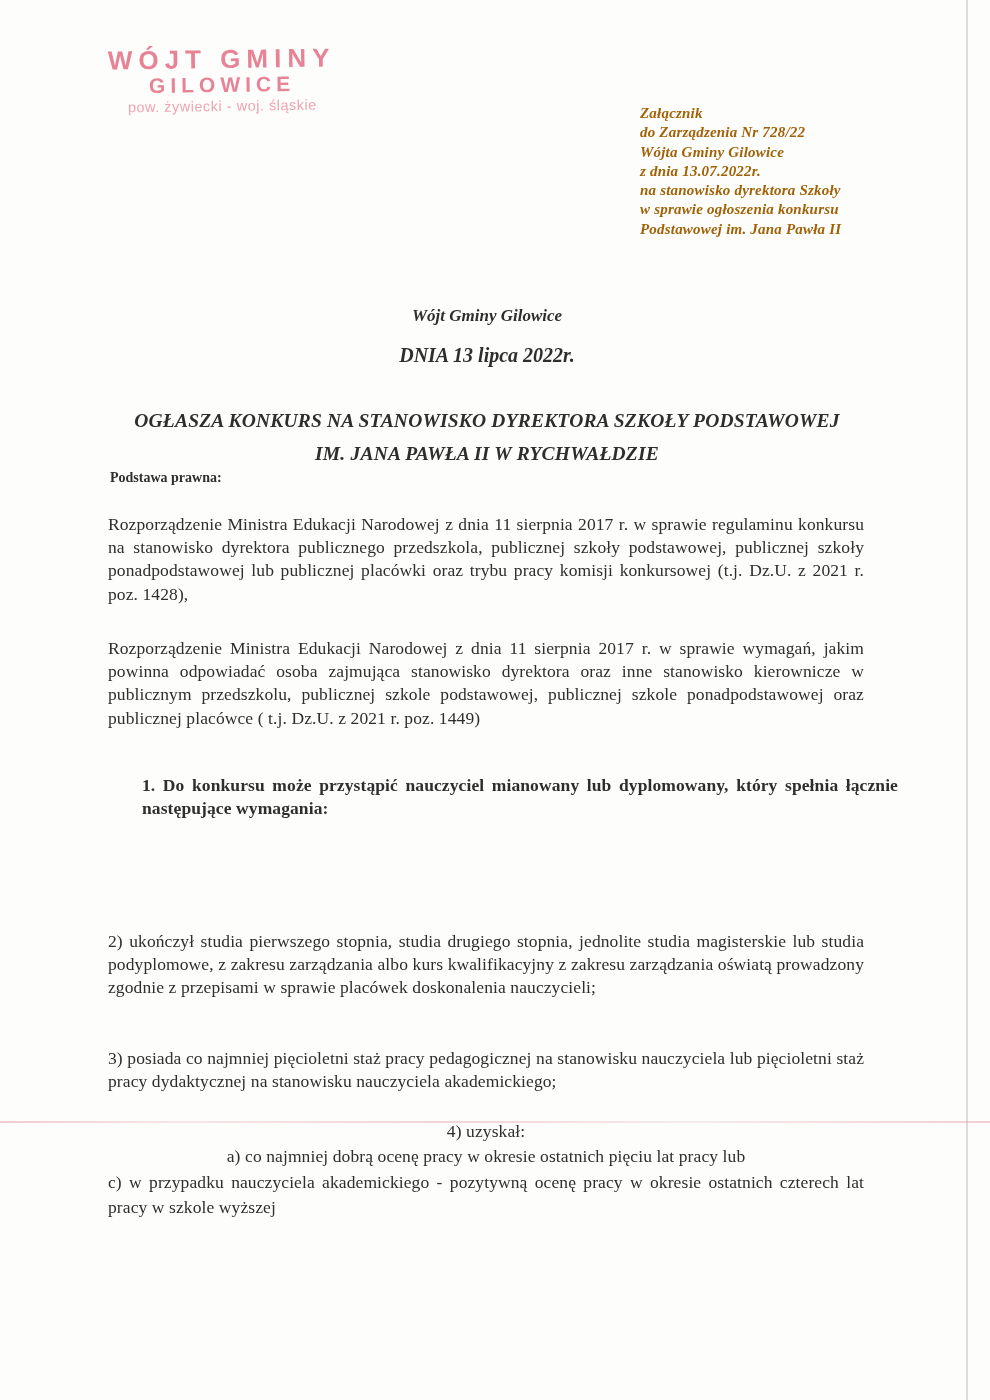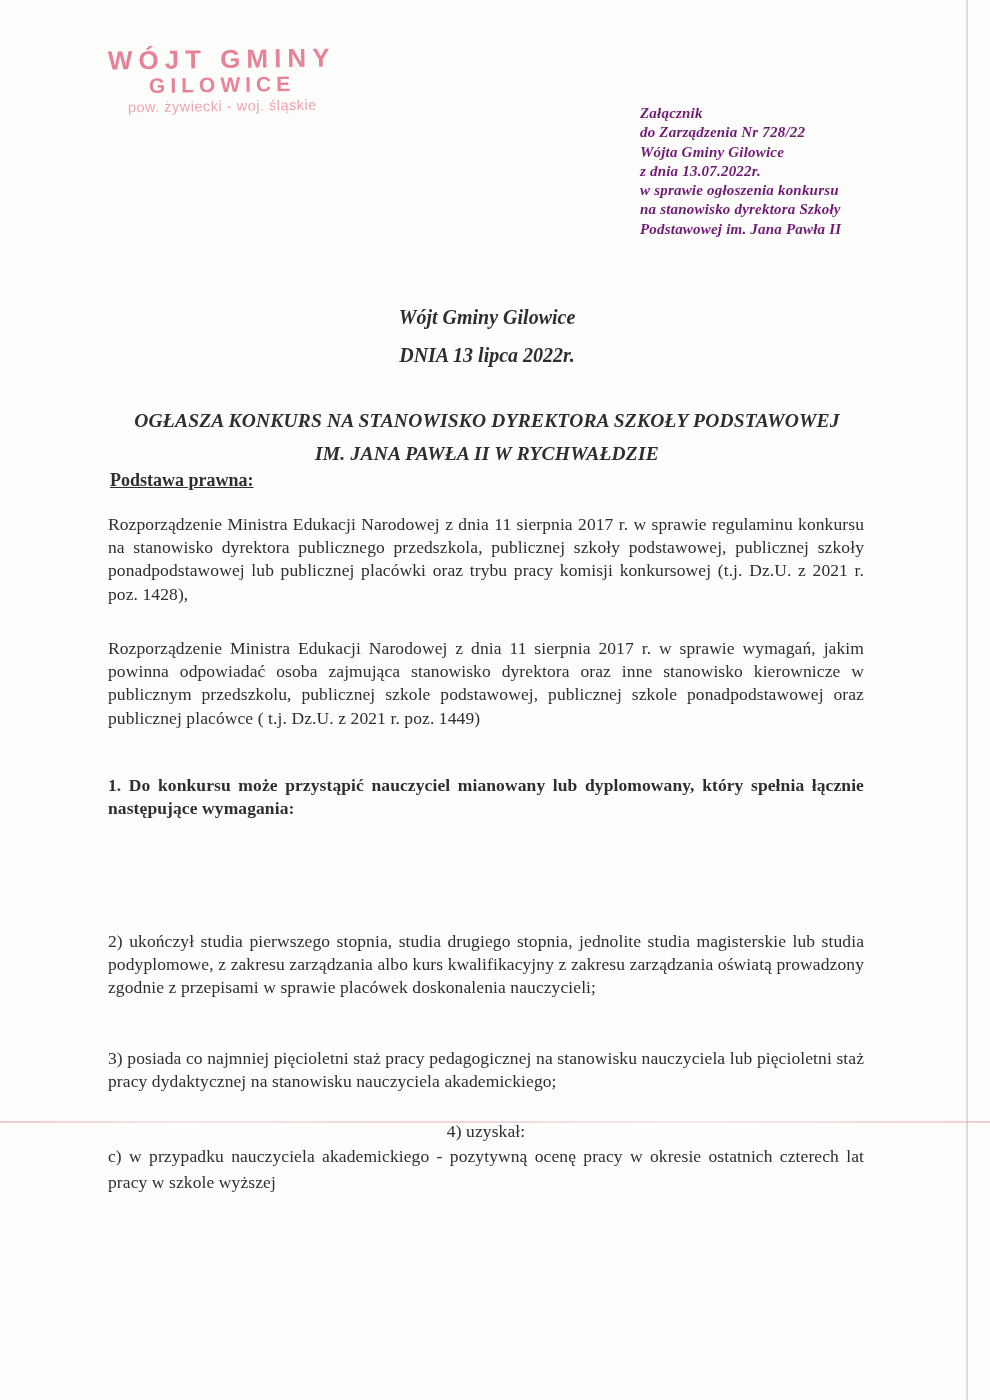--- a/index.html
+++ b/index.html
@@ -51,61 +51,60 @@
   .attachment {
     position: absolute;
     left: 640px;
     top: 104px;
     width: 320px;
     font-size: 15px;
     font-weight: 700;
     font-style: italic;
     line-height: 19.3px;
     letter-spacing: 0.2px;
-    color: #701a75;
+    color: #a16207;
   }
   
   .center-block {
     position: absolute;
     left: 108px;
     width: 758px;
     text-align: center;
   }
-  .title-l1 { top: 306px; font-size: 20px; font-weight: 700; font-style: italic; }
+  .title-l1 { top: 306px; font-size: 17px; font-weight: 700; font-style: italic; }
   .title-l2 { top: 344px; font-size: 20px; font-weight: 700; font-style: italic; }
   .headline {
     top: 404px;
     font-size: 19.5px;
     font-weight: 700;
     font-style: italic;
     line-height: 33px;
     letter-spacing: 0.2px;
   }
   
   .podstawa {
     position: absolute;
     left: 110px;
     top: 470px;
-    font-size: 18px;
+    font-size: 14px;
     font-weight: 700;
-    text-decoration: underline;
   }
   
   .body-par {
     position: absolute;
     left: 108px;
     width: 756px;
     font-size: 17.5px;
     line-height: 23.2px;
     text-align: justify;
     letter-spacing: 0.1px;
   }
   .p1 { top: 513px; }
   .p2 { top: 637px; }
-  .sec-heading { top: 774px; font-weight: 700; }
+  .sec-heading { top: 774px; font-weight: 700; margin-left: 34px; }
   .i1 { top: 842px; }
   .i2 { top: 930px; }
   .i3 { top: 1047px; }
   .block4 { top: 1119px; line-height: 25.4px; }
   .block4 .line { text-align: center; }
   .block4 .line-justify { text-align: justify; }
   
   .pink-streak {
     position: absolute;
     left: 0;
@@ -139,22 +138,22 @@
     <div class="stamp-l1" style="color: rgb(229, 121, 143);">WÓJT GMINY</div>
     <div class="stamp-l2" style="color: rgb(229, 121, 143);">GILOWICE</div>
     <div class="stamp-l3" style="color: rgb(238, 156, 171);">pow. żywiecki - woj. śląskie</div>
   </div>
 
   <div class="attachment">
     <div>Załącznik</div>
     <div>do Zarządzenia Nr 728/22</div>
     <div>Wójta Gminy Gilowice</div>
     <div>z dnia 13.07.2022r.</div>
+    <div>na stanowisko dyrektora Szkoły</div>
     <div>w sprawie ogłoszenia konkursu</div>
-    <div>na stanowisko dyrektora Szkoły</div>
     <div>Podstawowej im. Jana Pawła II</div>
   </div>
 
   <div class="center-block title-l1">Wójt Gminy Gilowice</div>
   <div class="center-block title-l2">DNIA 13 lipca 2022r.</div>
 
   <div class="center-block headline">
     <div>OGŁASZA KONKURS NA STANOWISKO DYREKTORA SZKOŁY PODSTAWOWEJ</div>
     <div>IM. JANA PAWŁA II W RYCHWAŁDZIE</div>
   </div>
@@ -163,19 +162,20 @@
 
   <div class="body-par p1">Rozporządzenie Ministra Edukacji Narodowej z dnia 11 sierpnia 2017 r. w sprawie regulaminu konkursu na stanowisko dyrektora publicznego przedszkola, publicznej szkoły podstawowej, publicznej szkoły ponadpodstawowej lub publicznej placówki oraz trybu pracy komisji konkursowej  (t.j. Dz.U. z 2021 r. poz. 1428),</div>
   <div class="body-par p2">Rozporządzenie Ministra Edukacji Narodowej z dnia 11 sierpnia 2017 r. w sprawie wymagań, jakim powinna odpowiadać osoba zajmująca stanowisko dyrektora oraz inne stanowisko kierownicze w publicznym przedszkolu, publicznej szkole podstawowej, publicznej szkole ponadpodstawowej oraz publicznej placówce ( t.j. Dz.U. z 2021 r. poz. 1449)</div>
 
   <div class="body-par sec-heading">1. Do konkursu może przystąpić nauczyciel mianowany lub dyplomowany, który spełnia łącznie następujące wymagania:</div>
   <div class="body-par i2">2) ukończył studia pierwszego stopnia, studia drugiego stopnia, jednolite studia magisterskie lub studia podyplomowe, z zakresu zarządzania albo kurs kwalifikacyjny z zakresu zarządzania oświatą prowadzony zgodnie z przepisami w sprawie placówek doskonalenia nauczycieli;</div>
   <div class="body-par i3">3) posiada co najmniej pięcioletni staż pracy pedagogicznej na stanowisku nauczyciela lub pięcioletni staż pracy dydaktycznej na stanowisku nauczyciela akademickiego;</div>
 
   <div class="body-par block4">
     <div class="line">4) uzyskał:</div>
+    <div class="line">a) co najmniej dobrą ocenę pracy w okresie ostatnich pięciu lat pracy lub</div>
     <div class="line-justify">c) w przypadku nauczyciela akademickiego - pozytywną ocenę pracy w okresie ostatnich czterech lat pracy w szkole wyższej</div>
   </div>
 
   <div class="pink-streak"></div>
   <div class="edge-line"></div>
 
 </div>
 
 </body></html>

